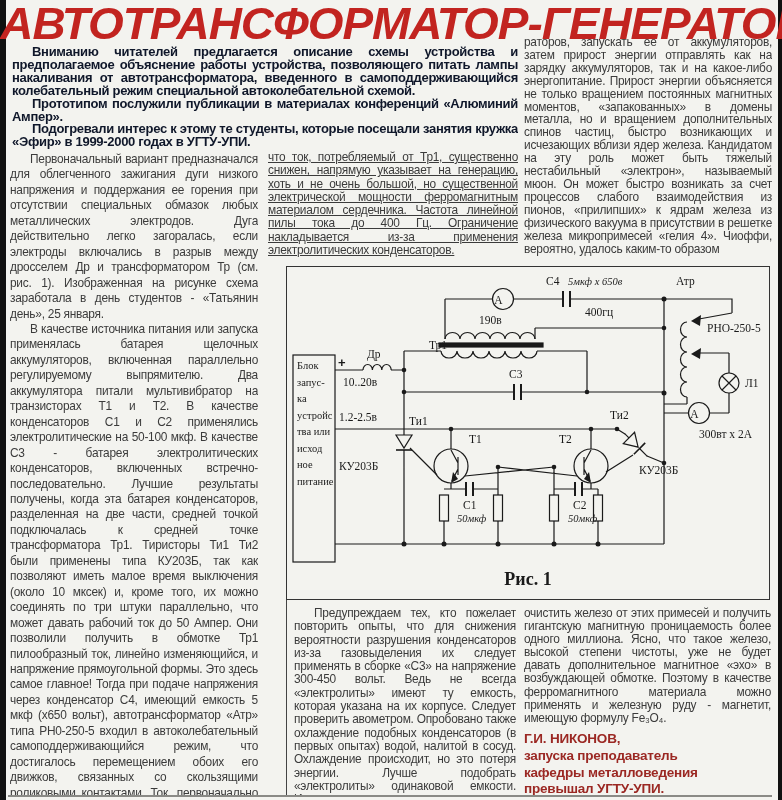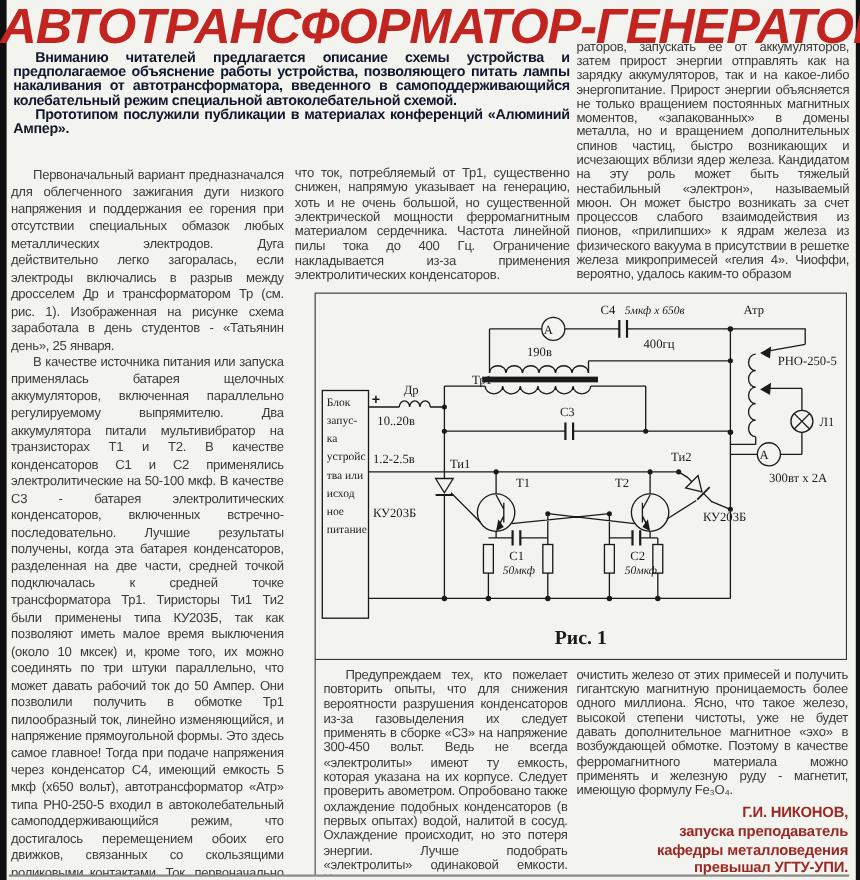--- a/index.html
+++ b/index.html
@@ -12,49 +12,50 @@
          font-style:italic;font-weight:bold;font-size:45px;letter-spacing:-1px;color:#c22420;
          transform:scaleX(1.02);transform-origin:center;}
   .intro{position:absolute;left:12px;top:46px;width:506px;height:104px;overflow:hidden;
          font-weight:bold;font-size:13px;line-height:12.9px;letter-spacing:-0.3px;
          text-align:justify;color:#0f172a;}
   .intro p{margin:0;text-indent:20px;}
   .col{position:absolute;text-align:justify;overflow:hidden;font-size:11.9px;letter-spacing:-0.25px;}
   .col p{margin:0;}
   .col p.ind{text-indent:20px;}
   #col-left{left:10px;top:152px;width:248px;height:644px;line-height:15.45px;}
-  #col-mid-top{left:268px;top:151px;width:250px;height:110px;line-height:13.3px;}
+  #col-mid-top{left:268px;top:151px;width:250px;height:110px;line-height:13.3px;text-decoration:underline;}
   #col-right-top{left:524px;top:36px;width:248px;height:224px;line-height:12.9px;}
   #col-mid-bottom{left:294px;top:607px;width:222px;height:188px;line-height:13.3px;}
   #col-right-bottom{left:524px;top:607px;width:247px;height:122px;line-height:13.1px;}
   .figure{position:absolute;left:286px;top:266px;width:484px;height:334px;
           border:1px solid #333;box-sizing:border-box;}
   .figcaption{position:absolute;left:0;top:302px;width:100%;text-align:center;
           font-family:"Liberation Serif","DejaVu Serif",serif;font-weight:bold;font-size:18px;color:#1a1a1a;}
   .vrule{position:absolute;left:286px;top:600px;width:1px;height:196px;background:#444;}
   .brule{position:absolute;left:8px;top:795px;width:764px;height:2px;background:#8a8a86;}
-  .signature{position:absolute;left:524px;top:731px;width:247px;text-align:right;
+  .signature{position:absolute;left:524px;top:731px;width:247px;text-align:left;
           font-weight:bold;font-size:13.5px;line-height:16.8px;color:#9b2823;letter-spacing:-0.2px;}
   svg text{font-family:"Liberation Serif","DejaVu Serif",serif;font-size:11.5px;fill:#1a1a1a;}
   svg text.sm{font-size:10.5px;}
   svg text.it{font-style:italic;font-size:10.5px;}
   svg text.bb{font-family:"Liberation Sans",sans-serif;font-weight:bold;font-size:13px;}
 </style>
 </head>
 <body>
 
 <div class="page">
   <div class="edge l"></div>
   <div class="edge r"></div>
 
   <div class="title">АВТОТРАНСФОРМАТОР-ГЕНЕРАТОР</div>
 
   <div class="intro">
     <p>Вниманию читателей предлагается описание схемы устройства и предполагаемое объяснение работы устройства, позволяющего питать лампы накаливания от автотрансформатора, введенного в самоподдерживающийся колебательный режим специальной автоколебательной схемой.</p>
     <p>Прототипом послужили публикации в материалах конференций «Алюминий Ампер».</p>
+    <p>Подогревали интерес к этому те студенты, которые посещали занятия кружка «Эфир» в 1999-2000 годах в УГТУ-УПИ.</p>
   </div>
 
   <div class="col" id="col-left">
     <p class="ind">Первоначальный вариант предназначался для облегченного зажигания дуги низкого напряжения и поддержания ее горения при отсутствии специальных обмазок любых металлических электродов. Дуга действительно легко загоралась, если электроды включались в разрыв между дросселем Др и трансформатором Тр (см. рис. 1). Изображенная на рисунке схема заработала в день студентов - «Татьянин день», 25 января.</p>
     <p class="ind">В качестве источника питания или запуска применялась батарея щелочных аккумуляторов, включенная параллельно регулируемому выпрямителю. Два аккумулятора питали мультивибратор на транзисторах Т1 и Т2. В качестве конденсаторов С1 и С2 применялись электролитические на 50-100 мкф. В качестве С3 - батарея электролитических конденсаторов, включенных встречно-последовательно. Лучшие результаты получены, когда эта батарея конденсаторов, разделенная на две части, средней точкой подключалась к средней точке трансформатора Тр1. Тиристоры Ти1 Ти2 были применены типа КУ203Б, так как позволяют иметь малое время выключения (около 10 мксек) и, кроме того, их можно соединять по три штуки параллельно, что может давать рабочий ток до 50 Ампер. Они позволили получить в обмотке Тр1 пилообразный ток, линейно изменяющийся, и напряжение прямоугольной формы. Это здесь самое главное! Тогда при подаче напряжения через конденсатор С4, имеющий емкость 5 мкф (х650 вольт), автотрансформатор «Атр» типа РН0-250-5 входил в автоколебательный самоподдерживающийся режим, что достигалось перемещением обоих его движков, связанных со скользящими роликовыми контактами. Ток, первоначально потребляемый «Атр» вместе с подключенной к нему лампой Л1 на 300 ватт превышал 2А, но после достижения возбуждения автотрансформатора, ток можно было снизить, поднимая вверх, до отказа, верхний по схеме движок Атр; снизить до 0,1-0,2 Ампера. То, что лампа горит и то,</p>
   </div>
 
   <div class="col" id="col-mid-top">
     <p>что ток, потребляемый от Тр1, существенно снижен, напрямую указывает на генерацию, хоть и не очень большой, но существенной электрической мощности ферромагнитным материалом сердечника. Частота линейной пилы тока до 400 Гц. Ограничение накладывается из-за применения электролитических конденсаторов.</p>
   </div>

